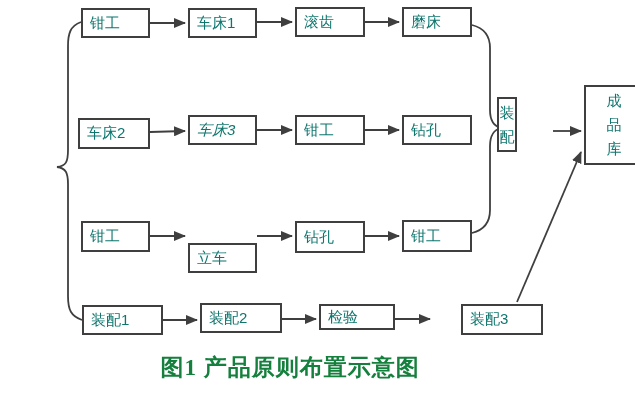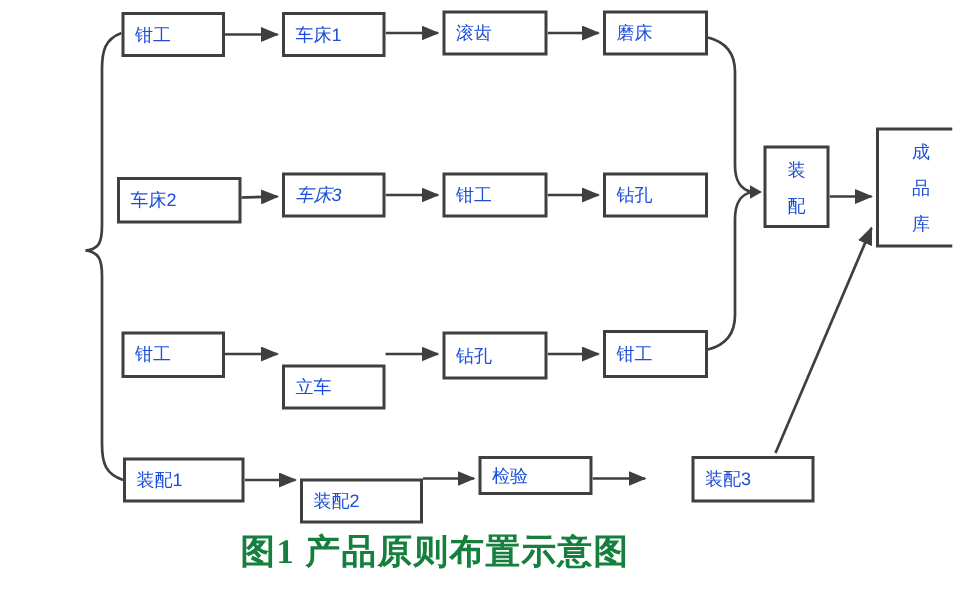--- a/index.html
+++ b/index.html
@@ -4,21 +4,21 @@
 <style>
   html,body { margin:0; padding:0; background:#ffffff; }
   .stage {
     position:relative; width:635px; height:400px; background:#ffffff;
     font-family:"Liberation Sans", sans-serif; overflow:hidden;
   }
   svg.wires { position:absolute; left:0; top:0; width:635px; height:400px; }
   .node {
     position:absolute; background:#ffffff; border:2px solid #3f3f3f;
     box-sizing:border-box; display:flex; align-items:center;
-    color:#1d4ed8; font-size:12px;
+    color:#0f766e; font-size:15px;
   }
   .h { justify-content:flex-start; padding-left:7px; }
   .v { justify-content:center; }
   .v .lbl { width:17px; text-align:center; word-break:break-all; line-height:24px; }
   .caption {
     position:absolute; left:140px; top:352px; width:300px; text-align:center;
     font-family:"Liberation Serif", serif; font-weight:bold; font-size:23px;
     color:#15803d; letter-spacing:1px; white-space:nowrap;
   }
 </style>
@@ -55,41 +55,41 @@
 
       <line x1="517" y1="302" x2="581" y2="152" marker-end="url(#arw)"></line>
 
       <path d="M 81 22 C 70 26, 68 34, 68 46 L 68 150 C 68 162, 66 166, 57 167 C 66 168, 68 173, 68 184 L 68 296 C 68 310, 71 316, 82 320"></path>
 
       <path d="M 472 25 C 484 28, 490 36, 490 48 L 490 110 C 490 120, 493 126, 501 128 C 493 130, 490 136, 490 146 L 490 210 C 490 222, 484 230, 472 233"></path>
     </g>
     <polygon points="500,123.5 508,128 500,132.5" fill="#3f3f3f"></polygon>
   </svg>
 
-  <div class="node v" style="left:509px; top:97px; width:44px; height:55px;">
+  <div class="node v" style="left:497px; top:97px; width:20px; height:55px;">
     <span class="lbl">装配</span>
   </div>
   <div class="node v" style="left:584px; top:85px; width:60px; height:80px;">
     <span class="lbl">成品库</span>
   </div>
 
   <div class="node h" style="left:81px; top:8px; width:69px; height:30px;">
     <span>钳工</span>
   </div>
   <div class="node h" style="left:188px; top:8px; width:69px; height:30px;align-items:center;">
     <span>车床1</span>
   </div>
   <div class="node h" style="left:295px; top:7px; width:70px; height:30px;">
     <span>滚齿</span>
   </div>
   <div class="node h" style="left:402px; top:7px; width:70px; height:30px;">
     <span>磨床</span>
   </div>
 
-  <div class="node h" style="left:78px; top:118px; width:83px; height:31px;">
+  <div class="node h" style="left:78px; top:118px; width:72px; height:31px;">
     <span>车床2</span>
   </div>
   <div class="node h" style="left:188px; top:115px; width:69px; height:30px;font-style:italic;">
     <span>车床3</span>
   </div>
   <div class="node h" style="left:295px; top:115px; width:70px; height:30px;">
     <span>钳工</span>
   </div>
   <div class="node h" style="left:402px; top:115px; width:70px; height:30px;">
     <span>钻孔</span>
@@ -104,21 +104,21 @@
   <div class="node h" style="left:295px; top:221px; width:70px; height:32px;">
     <span>钻孔</span>
   </div>
   <div class="node h" style="left:402px; top:220px; width:70px; height:32px;">
     <span>钳工</span>
   </div>
 
   <div class="node h" style="left:82px; top:305px; width:81px; height:30px;">
     <span>装配1</span>
   </div>
-  <div class="node h" style="left:200px; top:303px; width:82px; height:30px;margin-top:16px;">
+  <div class="node h" style="left:200px; top:303px; width:82px; height:30px;">
     <span>装配2</span>
   </div>
   <div class="node h" style="left:319px; top:304px; width:76px; height:26px;">
     <span>检验</span>
   </div>
   <div class="node h" style="left:427px; top:304px; width:82px; height:31px;margin-left:34px;">
     <span>装配3</span>
   </div>
 
   <div class="caption">图1 产品原则布置示意图</div>

